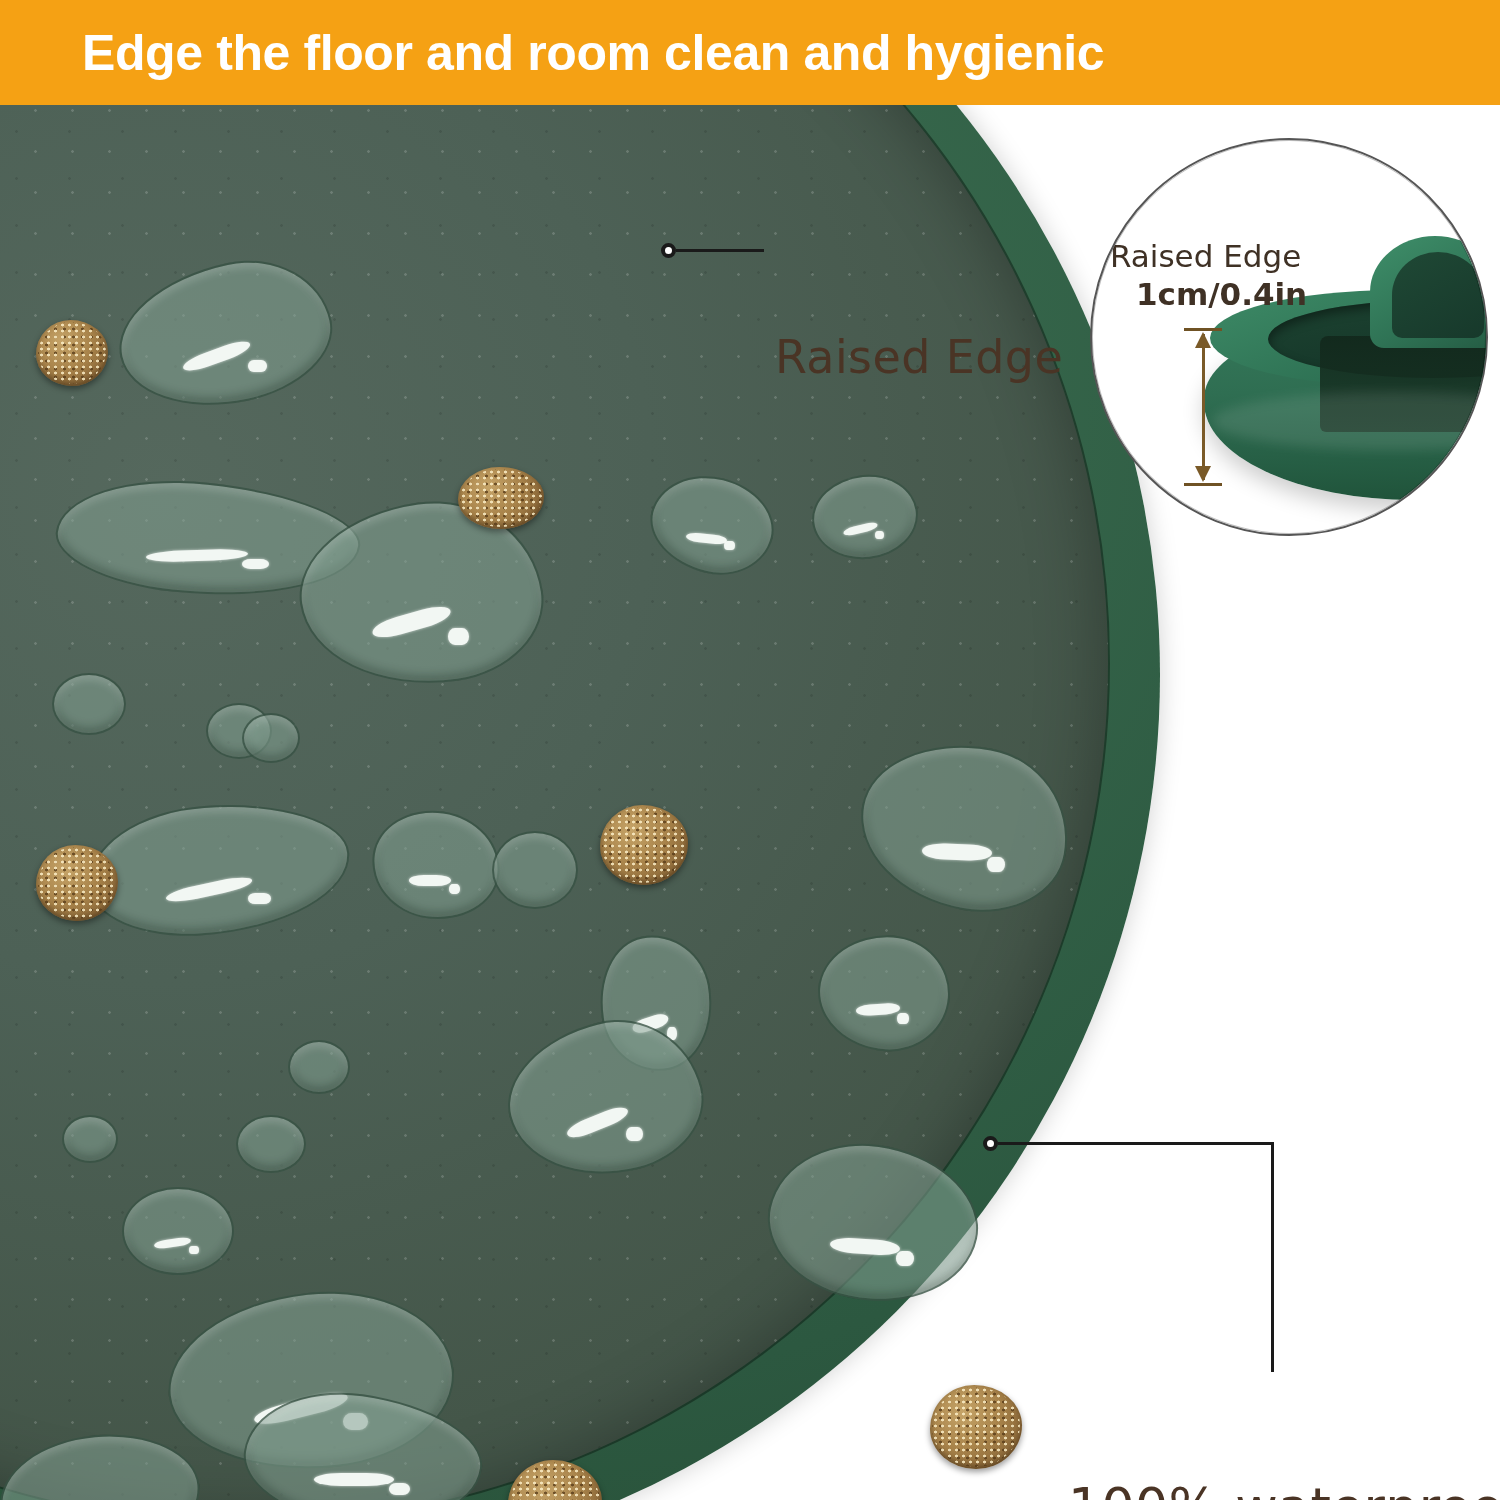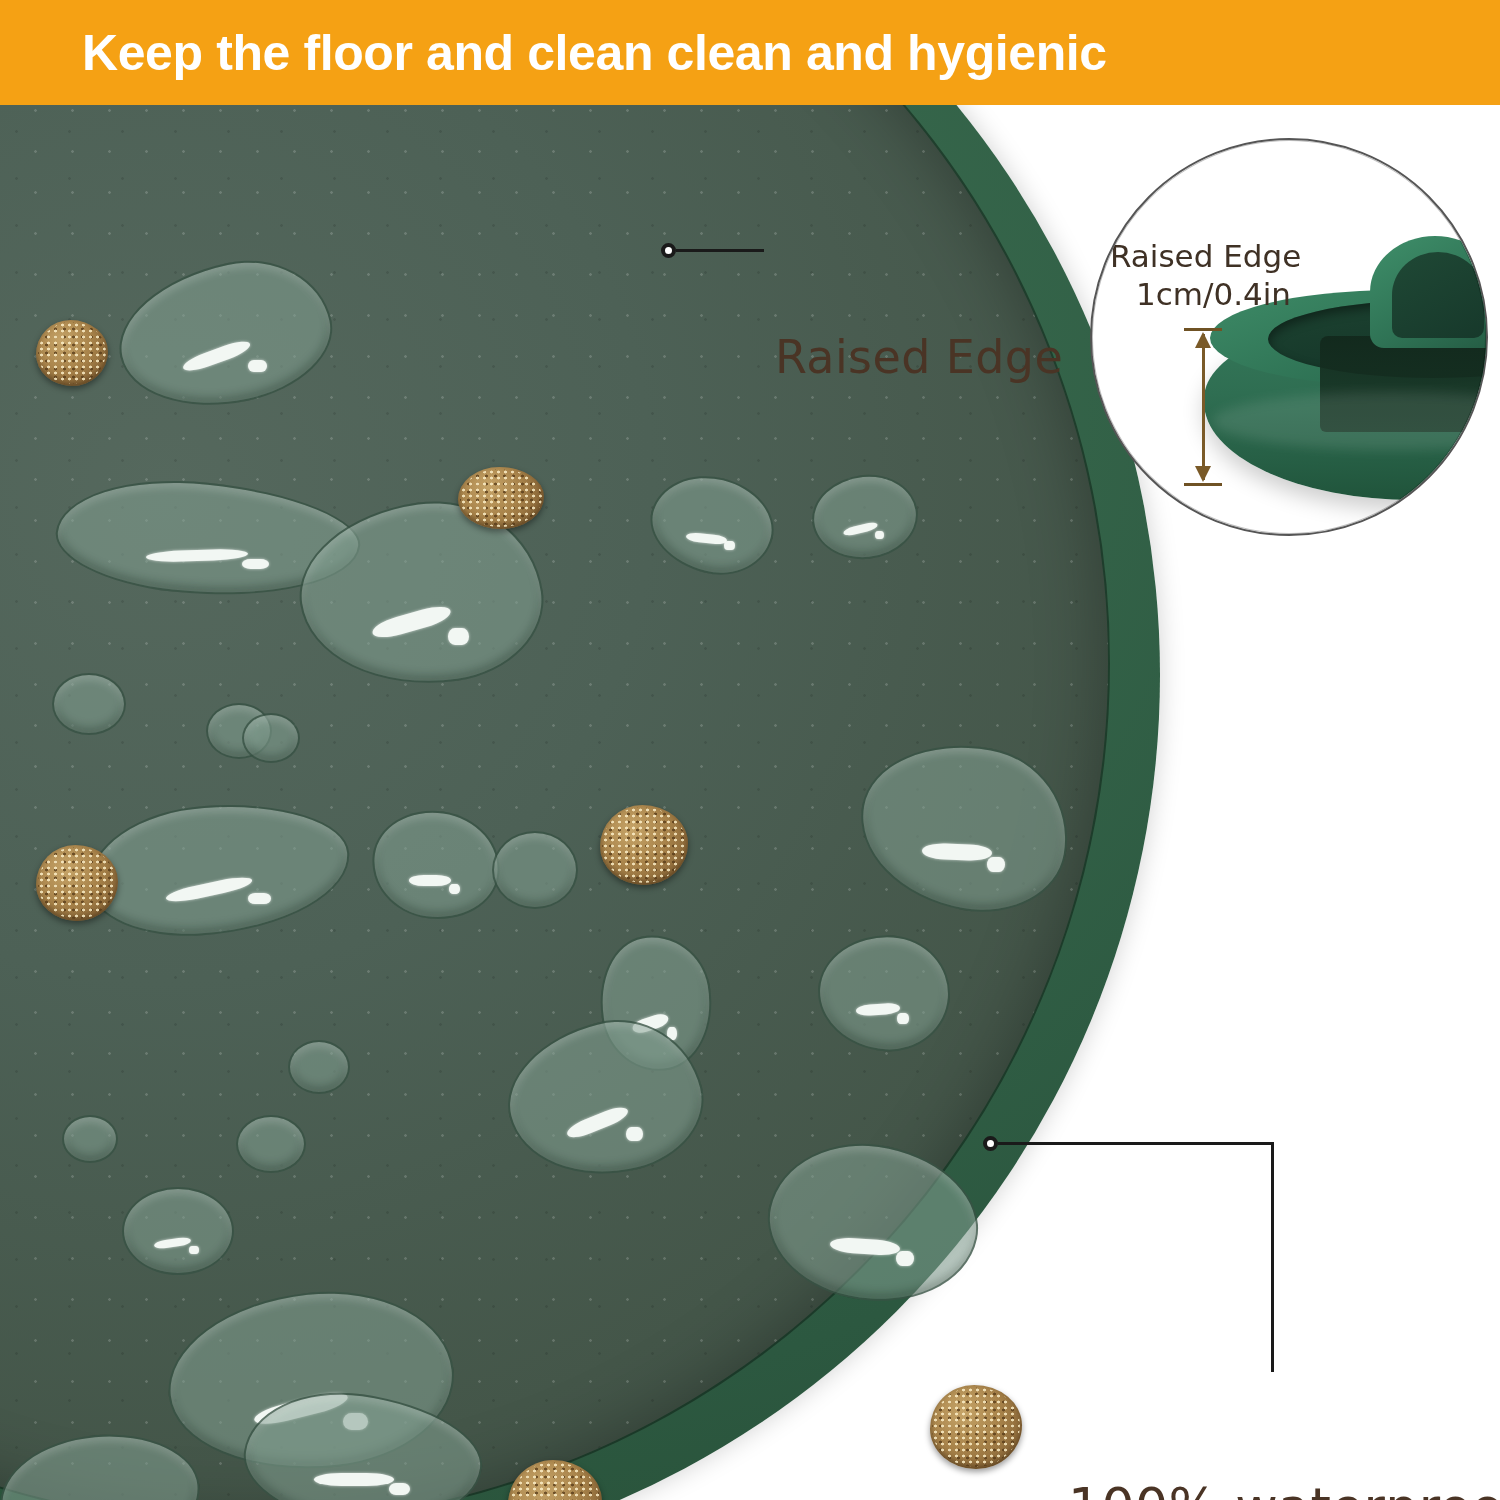--- a/index.html
+++ b/index.html
@@ -98,40 +98,40 @@
        border-radius:50% 50% 10px 10px;
        background:linear-gradient(150deg,#1f4835 0%,#17392b 100%);}
   #slab-dark{position:absolute;left:228px;top:196px;width:282px;height:96px;
        background:linear-gradient(180deg,rgba(18,40,28,.92) 0%,rgba(24,52,36,.78) 100%);
        border-radius:8px 60px 30px 6px;}
   #slab-shine{position:absolute;left:120px;top:252px;width:360px;height:58px;
        border-radius:50%;background:rgba(255,255,255,.10);filter:blur(6px);}
 
   #inset-label{position:absolute;left:18px;top:98px;color:#3f3125;line-height:1.22;
        font-size:31px;font-family:"DejaVu Sans","Liberation Sans",sans-serif;}
-  #inset-label .l2{display:block;margin-left:26px;}
+  #inset-label .l2{display:block;margin-left:26px;font-weight:bold;}
 
   
   #dim{position:absolute;left:96px;top:188px;width:30px;height:158px;}
   #dim-shaft{position:absolute;left:14px;top:6px;width:3px;height:146px;background:#7a5a28;}
   .dim-cap{position:absolute;left:-4px;width:38px;height:3px;background:#6f5224;}
   #dim-cap-top{top:0;}
   #dim-cap-bot{bottom:0;}
   .dim-head{position:absolute;left:7px;width:0;height:0;border-left:8px solid transparent;
        border-right:8px solid transparent;}
   #dim-head-top{top:4px;border-bottom:16px solid #7a5a28;}
   #dim-head-bot{bottom:4px;border-top:16px solid #7a5a28;}
 </style>
 </head>
 <body>
 
 <div id="stage">
 
   <div id="banner">
-    <div id="banner-title">Keep the floor and clean clean and hygienic</div>
+    <div id="banner-title">Edge the floor and room clean and hygienic</div>
   </div>
 
   <div id="photo">
 
     <div id="tray-outer"></div>
     <div id="tray-sheen"></div>
     <div id="tray-groove"></div>
     <div id="tray-inner"></div>
     <div id="tray-speckle"></div>
 

